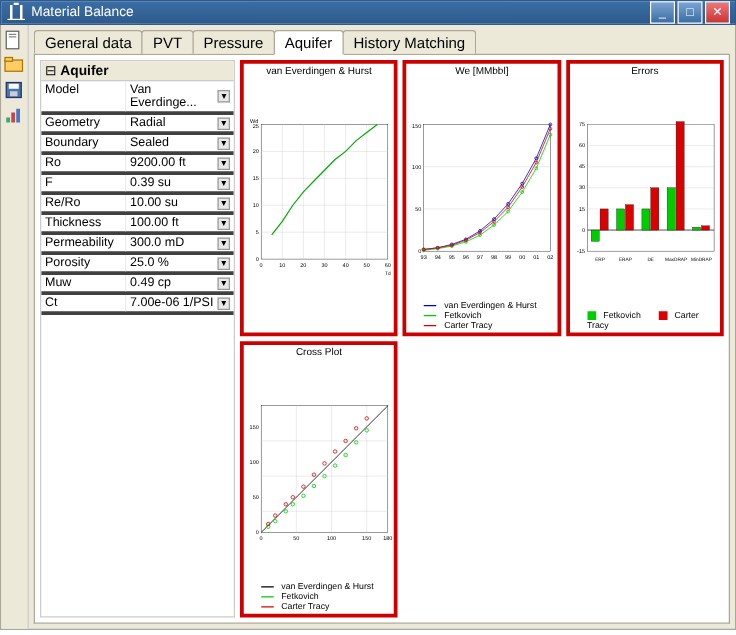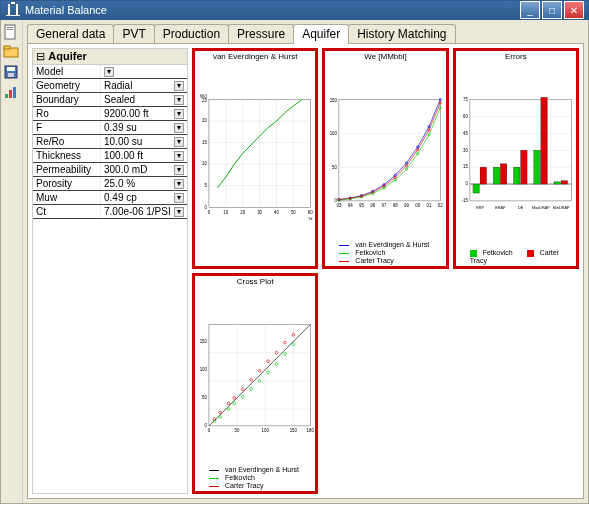--- a/index.html
+++ b/index.html
@@ -21,21 +21,21 @@
 
 .main { flex: 1; display: flex; flex-direction: column; padding: 4px; }
 .tabrow { display: flex; height: 20px; border-bottom: 1px solid #aca899; }
 .tab { padding: 2px 8px; border: 1px solid #aca899; border-bottom: none; background: #ece9d8; margin-right: -1px; font-size: 12px; cursor: pointer; border-radius: 3px 3px 0 0; }
 .tab.active { background: #fff; position: relative; z-index: 1; border-bottom: 1px solid #fff; margin-bottom: -1px; }
 
 .body { flex: 1; display: flex; background: #fff; border: 1px solid #aca899; border-top: none; padding: 4px; gap: 4px; }
 .propgrid { width: 156px; border: 1px solid #ccc; background: #fff; overflow: hidden; }
 .propgrid .sect { background: #ece9d8; font-weight: bold; padding: 1px 3px; border-bottom: 1px solid #ccc; }
 .propgrid .sect:before { content: "⊟ "; font-weight: normal; }
-.proprow { display: flex; border-bottom: 1px solid #404040; font-size: 10px; }
+.proprow { display: flex; border-bottom: 3px solid #404040; font-size: 10px; }
 .propname { width: 68px; padding: 1px 3px; border-right: 1px solid #eee; }
 .propval { flex: 1; padding: 1px 3px; display: flex; justify-content: space-between; align-items: center; }
 .propval .dd { width: 10px; height: 10px; border: 1px solid #999; background: #e8e8e8; font-size: 8px; text-align: center; line-height: 8px; cursor: pointer; }
 
 .chartgrid { flex: 1; display: grid; grid-template-columns: 1fr 1fr 1fr; grid-template-rows: 1fr 1fr; gap: 4px; }
 .chartframe { background: #c00; padding: 3px; }
 .chart { background: #fff; width: 100%; height: 100%; position: relative; }
 .chart svg { width: 100%; height: 100%; display: block; }
 .ctitle { position: absolute; top: 1px; left: 0; right: 0; text-align: center; font-size: 8px; }
 .clegend { position: absolute; bottom: 1px; left: 14px; right: 2px; font-size: 7px; line-height: 8px; }
@@ -83,34 +83,34 @@
           <rect x="2" y="10" width="3" height="4" fill="#3a7"></rect>
           <rect x="6" y="6" width="3" height="8" fill="#c44"></rect>
           <rect x="10" y="3" width="3" height="11" fill="#47c"></rect>
         </svg></span>
   </div>
 
   <div class="main">
     <div class="tabrow">
       <div class="tab">General data</div>
       <div class="tab">PVT</div>
-      <div class="tab">Production</div>
       <div class="tab">Pressure</div>
       <div class="tab active">Aquifer</div>
       <div class="tab">History Matching</div>
     </div>
 
     <div class="body">
 
       <div class="propgrid">
         <div class="sect">Aquifer</div>
         <div id="proprows">
             <div class="proprow">
               <div class="propname">Model</div>
               <div class="propval">
+                <span>Van Everdinge...</span>
                 <span class="dd">▾</span>
               </div>
             </div>
             <div class="proprow">
               <div class="propname">Geometry</div>
               <div class="propval">
                 <span>Radial</span>
                 <span class="dd">▾</span>
               </div>
             </div>

